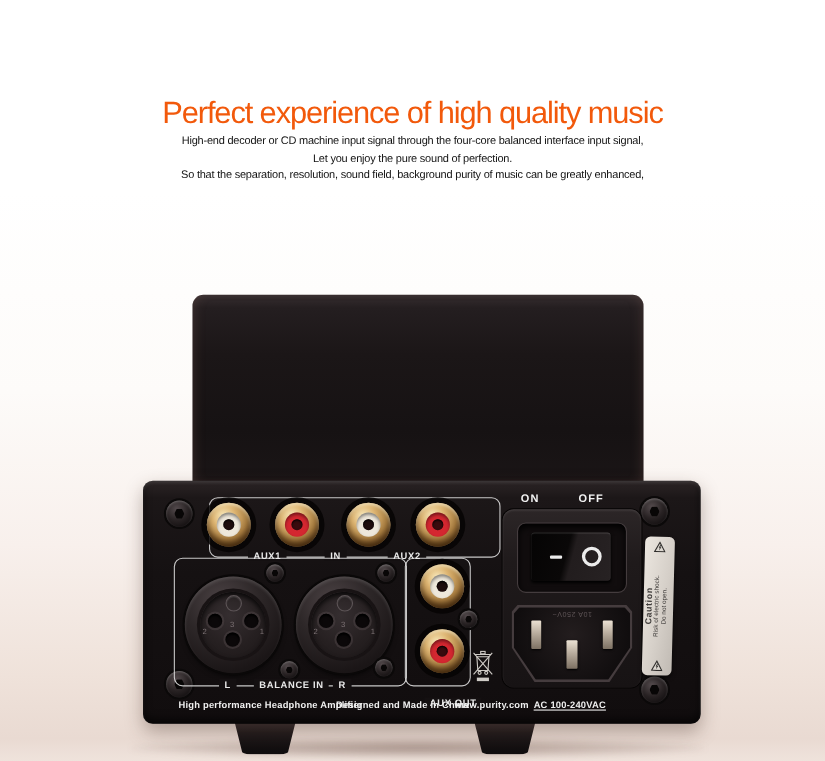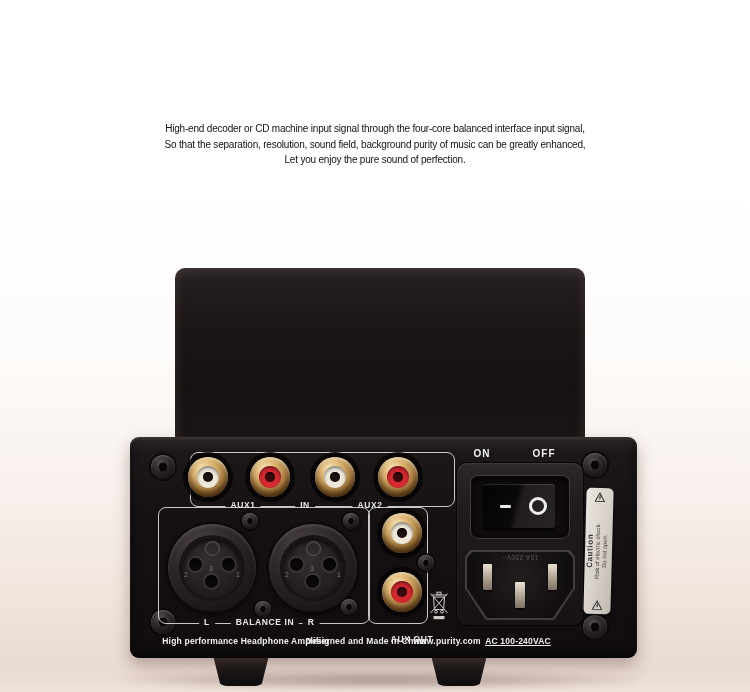--- a/index.html
+++ b/index.html
@@ -112,24 +112,25 @@
   .pfoot{position:absolute;top:199px;transform:translateX(-50%);color:#efefef;
        font-size:8.5px;font-weight:bold;letter-spacing:0.2px;white-space:nowrap;}
 
   .weee{position:absolute;left:299px;top:153px;}
 </style>
 </head>
 <body>
 
 <div id="stage">
 
+  <div class="subtitle">Perfect experience of high quality music</div>
   <div class="desc">
     <div>High-end decoder or CD machine input signal through the four-core balanced interface input signal,</div>
+    <div>Let you enjoy the pure sound of perfection.</div>
     <div>So that the separation, resolution, sound field, background purity of music can be greatly enhanced,</div>
-    <div>Let you enjoy the pure sound of perfection.</div>
   </div>
 
   <div class="photo-bg"></div>
   <div class="floor-shadow"></div>
 
   <div class="top-box"></div>
   <div class="foot" style="left:212px;"></div>
   <div class="foot" style="left:430px;"></div>
 
   <div class="panel">
@@ -220,21 +221,21 @@
         <path d="M4.5 7 L15.5 7 L14.6 19.5 L5.4 19.5 Z"></path>
         <circle cx="7" cy="21.7" r="1.4"></circle>
         <circle cx="13" cy="21.7" r="1.4"></circle>
         <line x1="1.5" y1="3.5" x2="18.5" y2="23"></line>
         <line x1="18.5" y1="3.5" x2="1.5" y2="23"></line>
       </g>
       <rect x="4.5" y="26" width="11" height="3.2" fill="#cfcbc6"></rect>
     </svg>
 
     <span class="onoff" style="left:337px;top:11px;width:30px;text-align:center;">ON</span>
-    <span class="onoff" style="left:396px;top:11px;width:36px;text-align:center;">OFF</span>
+    <span class="onoff" style="left:396px;top:11px;width:36px;text-align:left;">OFF</span>
     <div class="power-module">
       <div class="switch-bezel">
         <div class="rocker">
           <span class="mark-line"></span>
           <span class="mark-circle"></span>
         </div>
       </div>
       <div class="iec">
         <div class="iec-inner">
           <span class="iec-rating">10A 250V~</span>

